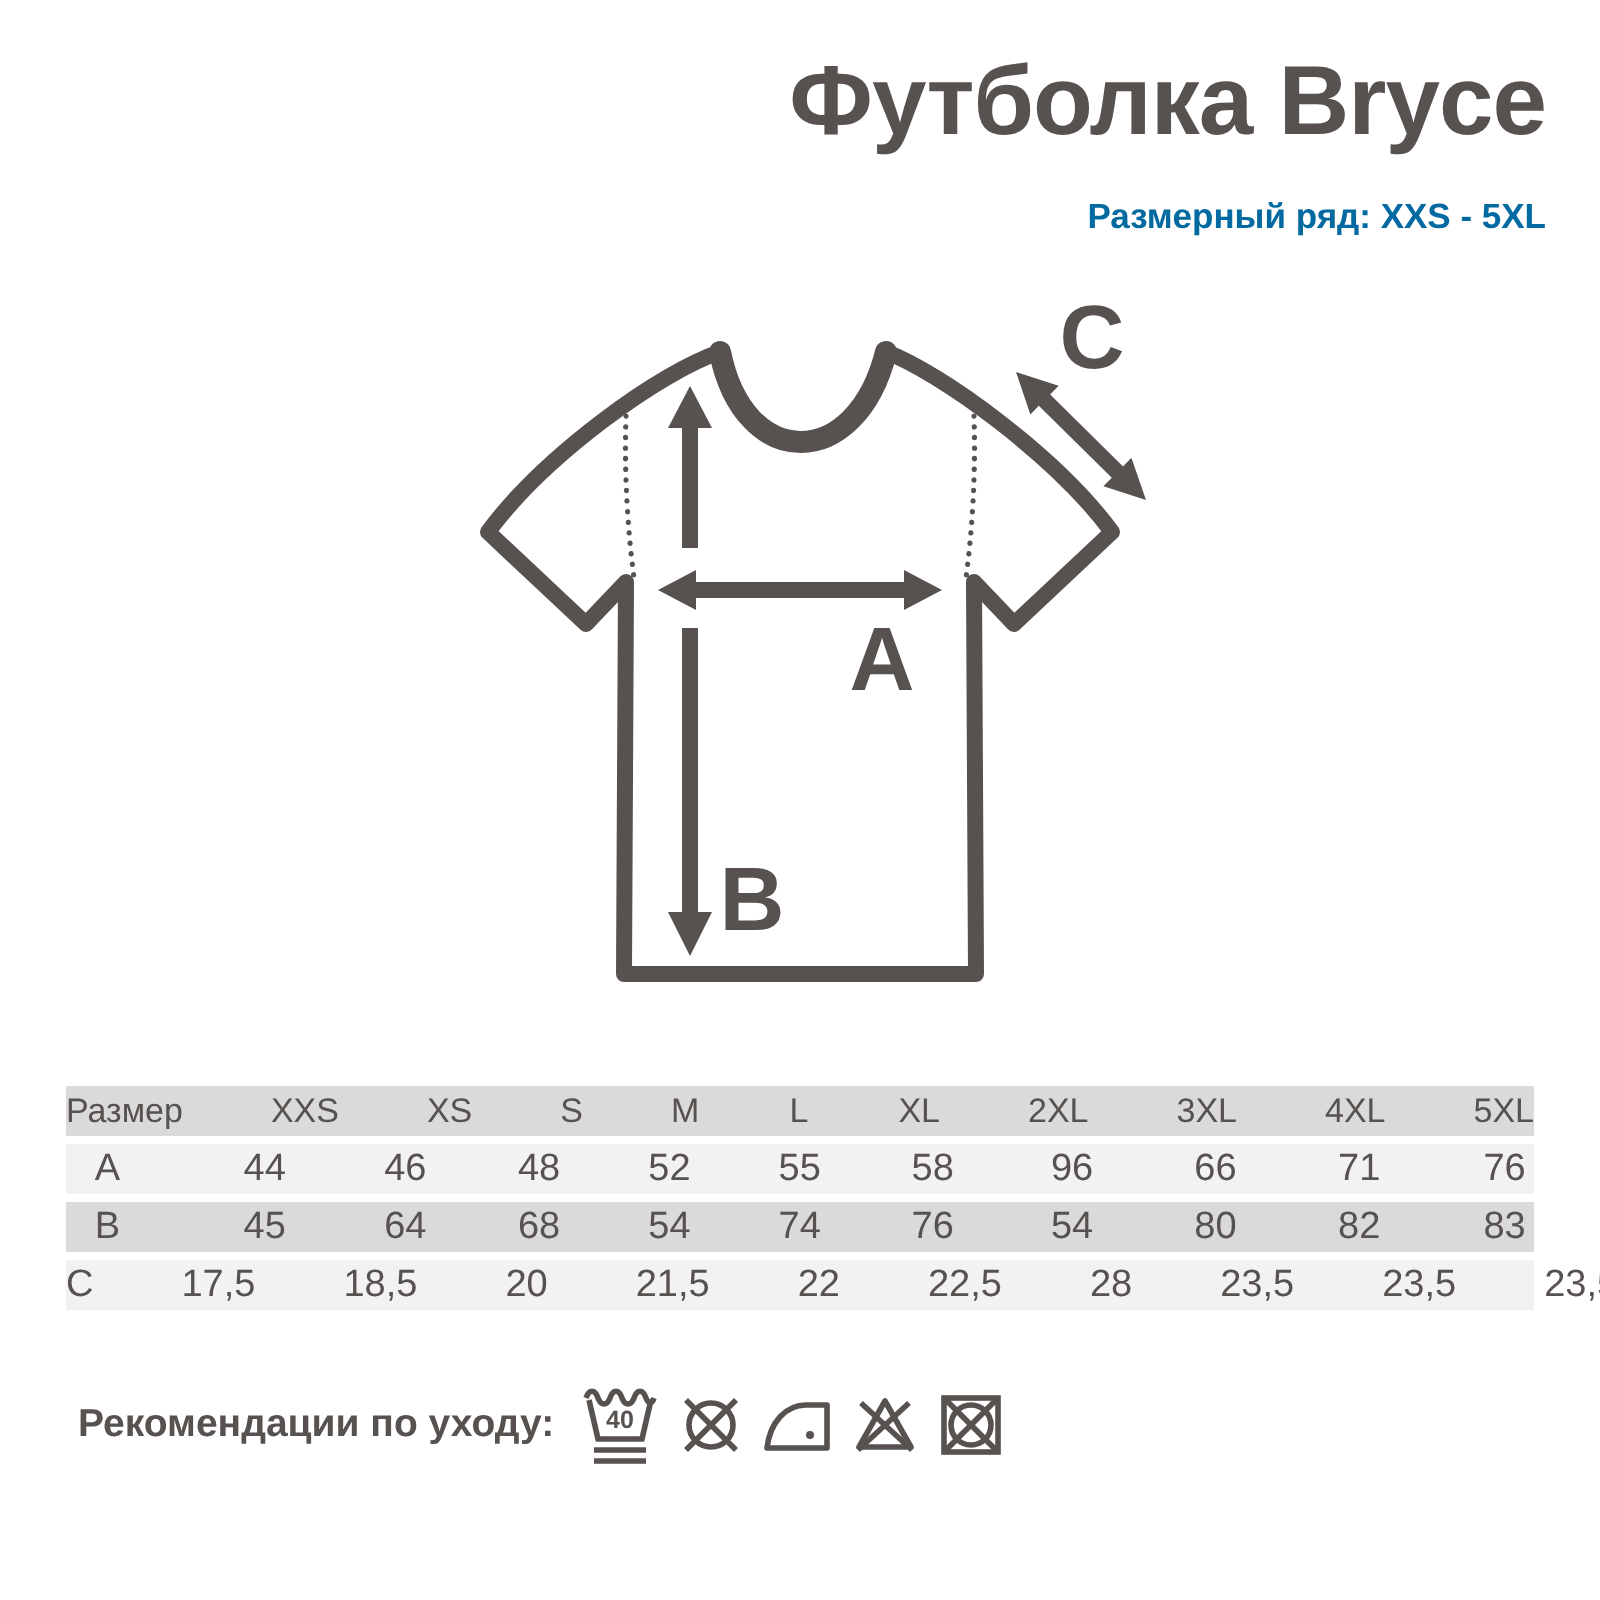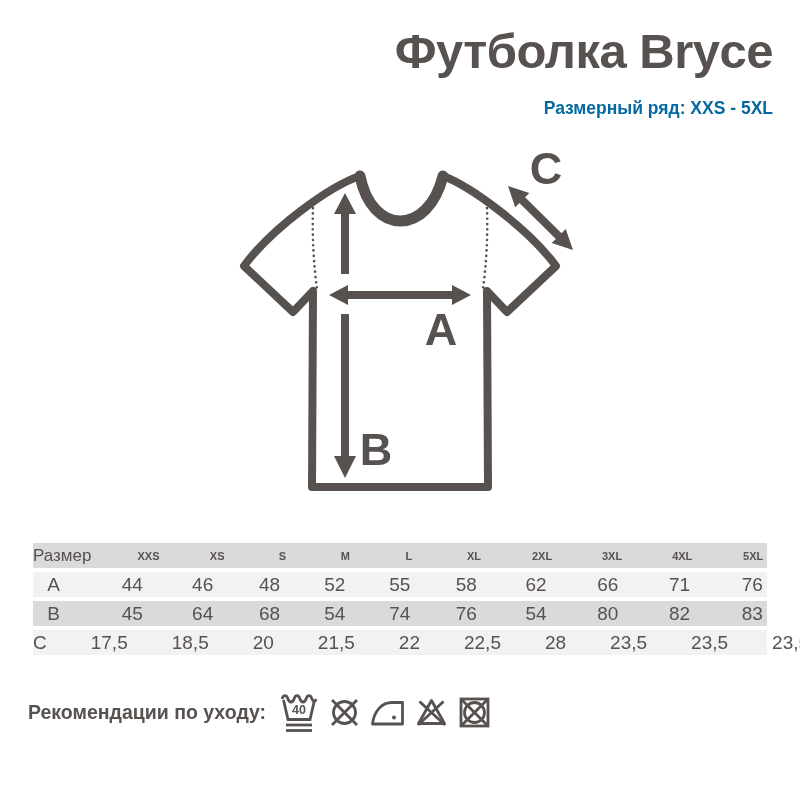--- a/index.html
+++ b/index.html
@@ -10,26 +10,26 @@
          font-weight:bold;color:#57524F;letter-spacing:-0.5px;}
   .subtitle{position:absolute;top:98px;right:27px;font-size:17.5px;font-weight:bold;color:#0369a1;}
 
   .diagram-svg{position:absolute;left:0;top:0;width:800px;height:800px;}
 
   .size-table{position:absolute;left:33px;top:543px;width:734px;font-size:19px;}
   .trow{display:flex;height:25px;margin-bottom:4px;gap:44px;}
   .trow.gray{background:#DADADA;}
   .trow.light{background:#F3F2F2;}
   .cell{display:flex;align-items:center;justify-content:center;white-space:nowrap;}
-  .hrow .cell{font-weight:bold;font-size:11px;}
+  .hrow .cell{font-weight:normal;font-size:17px;}
   .hrow .cell.c0{font-weight:normal;font-size:17px;}
   .c0{width:104px}.c1{width:70px}.c2{width:62px}.c3{width:51px}.c4{width:51px}.c5{width:53px}
   .c6{width:60px}.c7{width:69px}.c8{width:70px}.c9{width:70px}.c10{width:74px}
 
-  .care-row{position:absolute;left:28px;top:690px;height:44px;display:flex;align-items:center;gap:11px;}
+  .care-row{position:absolute;left:39px;top:690px;height:44px;display:flex;align-items:center;gap:11px;}
   .care-label{font-size:19.5px;font-weight:bold;margin-right:3px;white-space:nowrap;}
   .care-icon{display:block;}
   .care-icon .stroke{fill:none;stroke:#57524F;stroke-width:2.8;}
   .care-icon .fillink{fill:#57524F;stroke:none;}
   .wash-num{font-family:"Liberation Sans",sans-serif;font-size:12.5px;font-weight:bold;fill:#57524F;}
   .diag-label{font-family:"Liberation Sans",sans-serif;font-size:45px;font-weight:600;fill:#57524F;}
 </style>
 </head>
 <body>
 
@@ -72,21 +72,21 @@
       <div class="cell c10">5XL</div>
     </div>
     <div class="trow light">
       <div class="cell c0">A</div>
       <div class="cell c1">44</div>
       <div class="cell c2">46</div>
       <div class="cell c3">48</div>
       <div class="cell c4">52</div>
       <div class="cell c5">55</div>
       <div class="cell c6">58</div>
-      <div class="cell c7">62</div>
+      <div class="cell c7">96</div>
       <div class="cell c8">66</div>
       <div class="cell c9">71</div>
       <div class="cell c10">76</div>
     </div>
     <div class="trow gray">
       <div class="cell c0">B</div>
       <div class="cell c1">45</div>
       <div class="cell c2">64</div>
       <div class="cell c3">68</div>
       <div class="cell c4">54</div>

